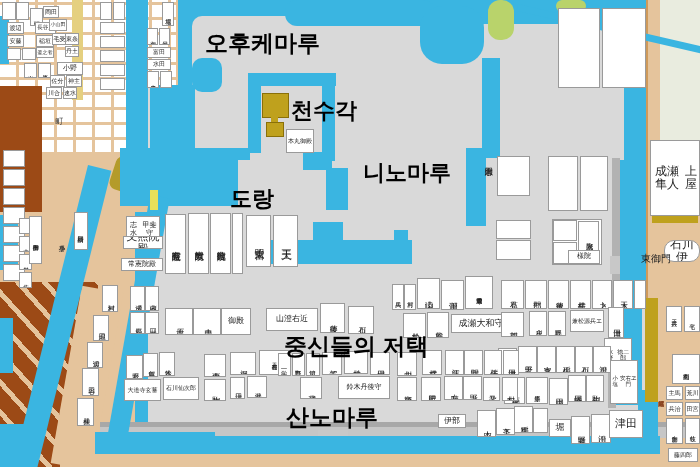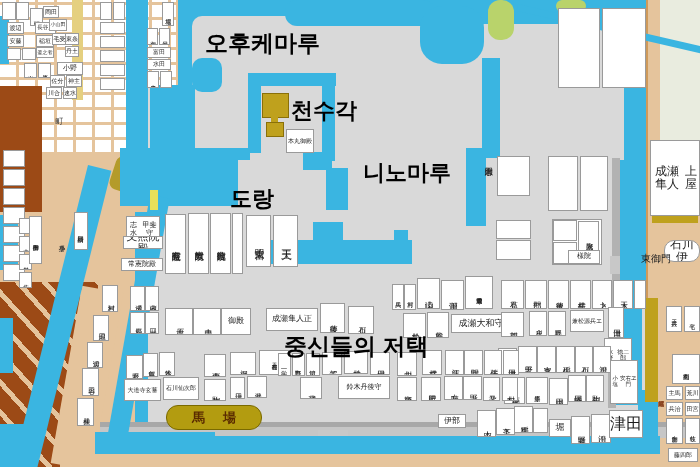--- a/index.html
+++ b/index.html
@@ -147,21 +147,21 @@
     <div class="plot v" style="left: 165px; top: 308px; width: 28px; height: 27px; font-size: 8px;">
       <div>吉原</div>
     </div>
     <div class="plot v" style="left: 193px; top: 308px; width: 28px; height: 27px; font-size: 8px;">
       <div>山専</div>
     </div>
     <div class="plot" style="left: 221px; top: 308px; width: 30px; height: 27px; font-size: 8px;">
       <div>御殿</div>
     </div>
     <div class="plot" style="left: 266px; top: 308px; width: 52px; height: 23px; font-size: 8px;">
-      <div>成瀬隼人正</div>
+      <div>山澄右近</div>
     </div>
     <div class="plot v" style="left: 320px; top: 303px; width: 25px; height: 30px; font-size: 8px;">
       <div>後藤</div>
     </div>
     <div class="plot v" style="left: 348px; top: 306px; width: 26px; height: 28px; font-size: 8px;">
       <div>石川</div>
     </div>
     <div class="plot v" style="left: 392px; top: 284px; width: 12px; height: 26px; font-size: 6px;">
       <div>兵馬</div>
     </div>
@@ -277,21 +277,21 @@
     <div class="plot v" style="left: 533px; top: 408px; width: 15px; height: 25px; font-size: 8px;"></div>
     <div class="plot" style="left: 549px; top: 419px; width: 22px; height: 18px; font-size: 9px;">
       <div>堀</div>
     </div>
     <div class="plot v" style="left: 571px; top: 416px; width: 19px; height: 28px; font-size: 8px;">
       <div>勝野</div>
     </div>
     <div class="plot v" style="left: 591px; top: 414px; width: 20px; height: 29px; font-size: 8px;">
       <div>山澄</div>
     </div>
-    <div class="plot" style="left: 609px; top: 410px; width: 34px; height: 28px; font-size: 16px; justify-content: flex-end;">
+    <div class="plot" style="left: 609px; top: 410px; width: 34px; height: 28px; font-size: 11px;">
       <div>津田</div>
     </div>
     <div class="plot" style="left: 650px; top: 140px; width: 50px; height: 76px; font-size: 12px;">
       <div>成瀬隼人</div>
       <div>上屋</div>
     </div>
     <div class="plot" style="left: 664px; top: 240px; width: 36px; height: 22px; font-size: 12px; border-radius: 10px;">
       <div>石川伊</div>
     </div>
     <div class="plot v" style="left: 666px; top: 306px; width: 16px; height: 26px; font-size: 6px;">
@@ -572,19 +572,19 @@
       <div>新日橋</div>
     </div>
     <div class="plot v" style="left: 29px; top: 216px; width: 13px; height: 48px; font-size: 6px;">
       <div>御作事所</div>
     </div>
     <div class="lbl v" style="left: 480px; top: 132px; width: 15px; height: 58px; font-size: 8px; color: rgb(34, 34, 34);">志水御門</div>
     <div class="lbl" style="left: 601px; top: 252px; width: 38px; height: 14px; font-size: 10px; color: rgb(34, 34, 34); margin-left: 36px;">東御門</div>
     <div class="lbl v" style="left: 655px; top: 350px; width: 12px; height: 92px; font-size: 6px; color: rgb(138, 68, 32);">武平町筋東片端</div>
     <div class="lbl v" style="left: 52px; top: 103px; width: 12px; height: 15px; font-size: 8px; color: rgb(51, 51, 51);">町</div>
     <div class="lbl v" style="left: 55px; top: 219px; width: 13px; height: 42px; font-size: 6.5px; color: rgb(51, 51, 51);">小身手</div>
-    <div class="baba" style="left: 166px; top: 405px; width: 94px; height: 23px;">馬場</div>
     <div class="korean" style="left: 205px; top: 28px; font-size: 23px;">오후케마루</div>
     <div class="korean" style="left: 291px; top: 96px; font-size: 22px;">천수각</div>
     <div class="korean" style="left: 363px; top: 158px; font-size: 22px;">니노마루</div>
     <div class="korean" style="left: 230px; top: 184px; font-size: 22px;">도랑</div>
     <div class="korean" style="left: 284px; top: 331px; font-size: 23px;">중신들의 저택</div>
+    <div class="korean" style="left: 286px; top: 402px; font-size: 23px;">산노마루</div>
   </div>
 
 </body></html>

